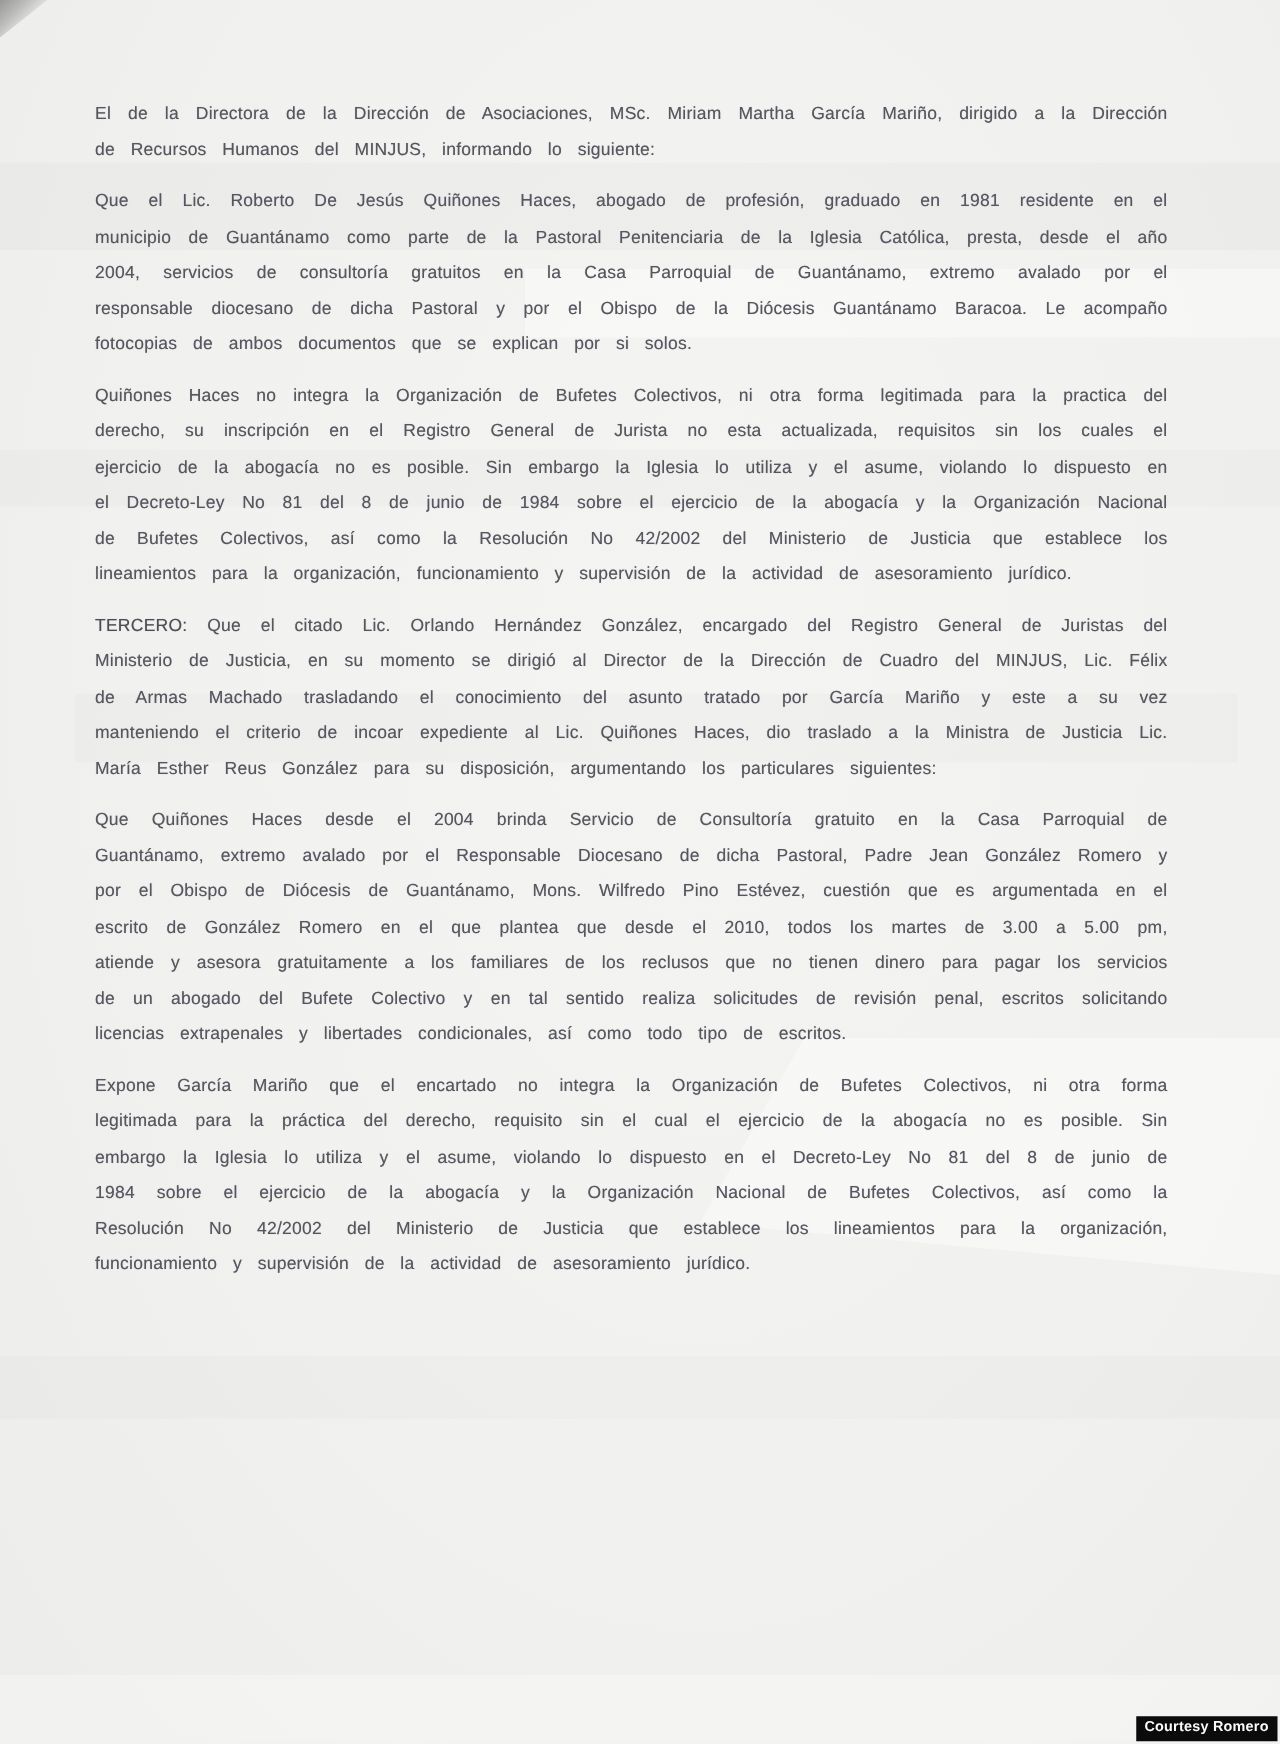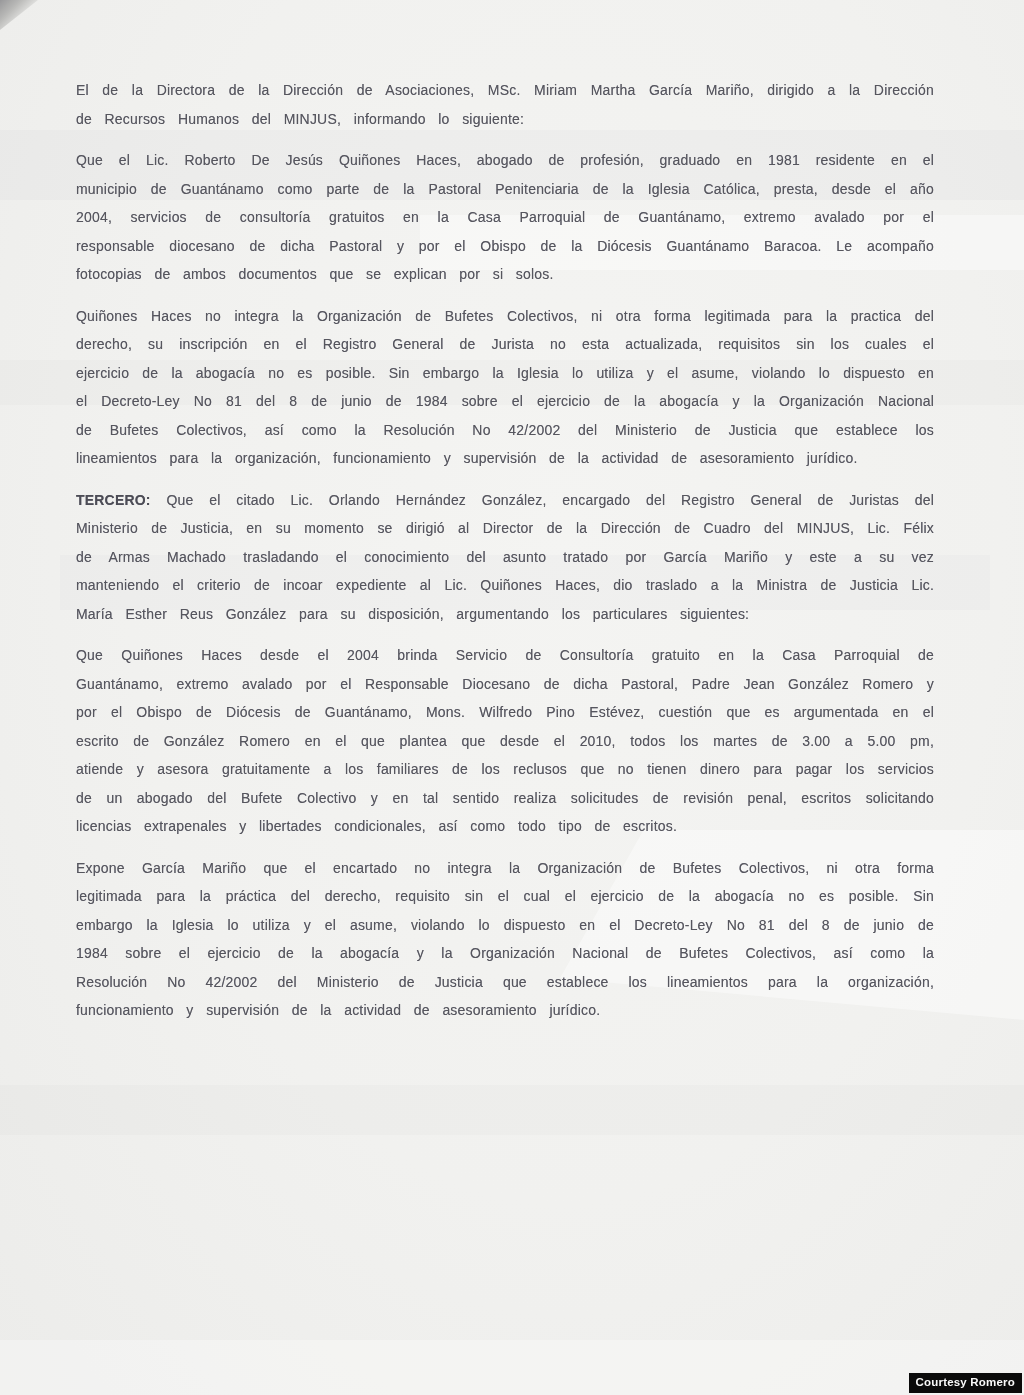--- a/index.html
+++ b/index.html
@@ -41,21 +41,21 @@
     font-size: 14px;
     line-height: 28.5px;
     color: var(--text-color, #56565e);
     text-align: justify;
     word-spacing: 8.5px;
     letter-spacing: 0.2px;
     text-shadow: 0 0 0.6px rgba(90,90,110,0.55);
     filter: blur(0.3px);
   }
   .para { margin: 0 0 13px 0; }
-  .lead { font-weight: 700; color: var(--lead-color, #4c4c55); }
+  .lead { font-weight: 400; color: var(--lead-color, #4c4c55); }
   .badge {
     position: absolute;
     right: 2px; bottom: 2px;
     background: var(--badge-bg, #0b0b0b);
     color: var(--badge-text, #fafafa);
     font: 700 11.5px/1 "Liberation Sans", sans-serif;
     letter-spacing: 0.2px;
     padding: 4px 7px 5px 7px;
   }
 </style>

